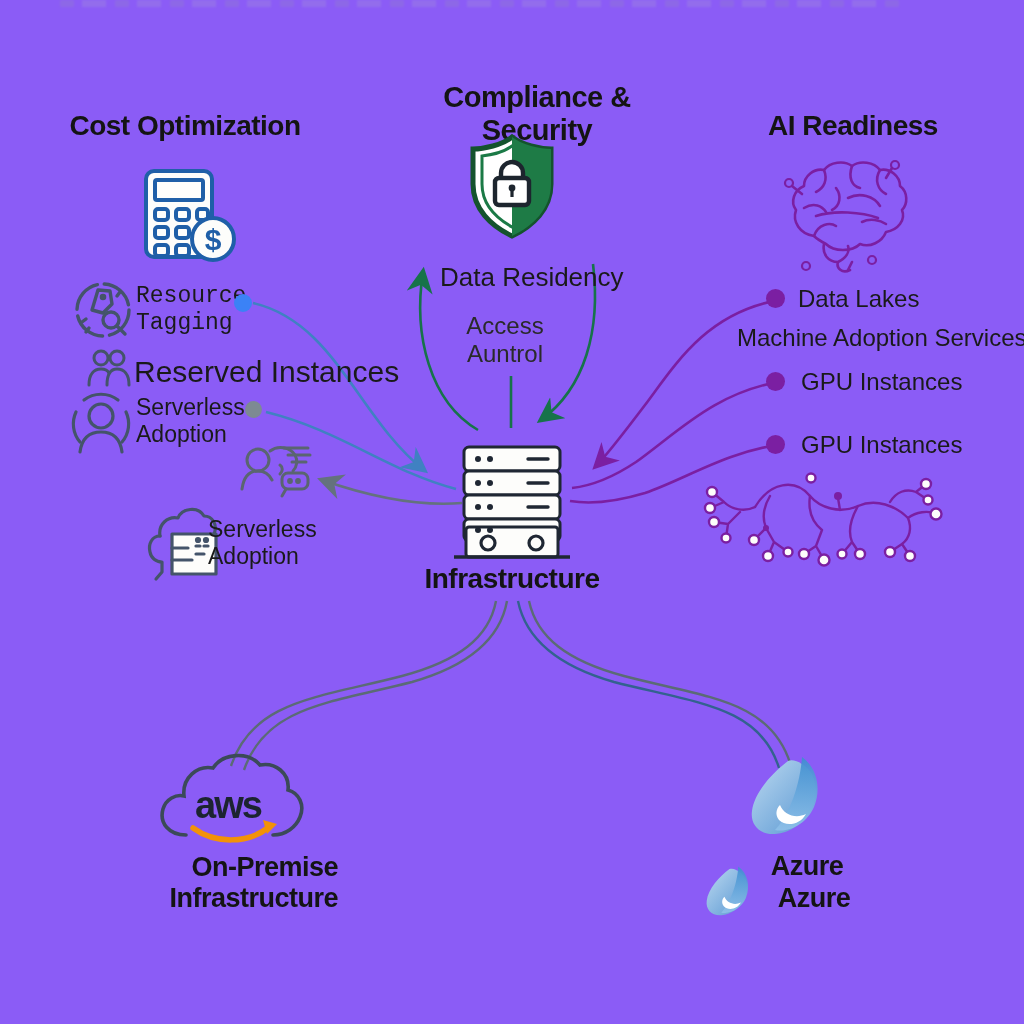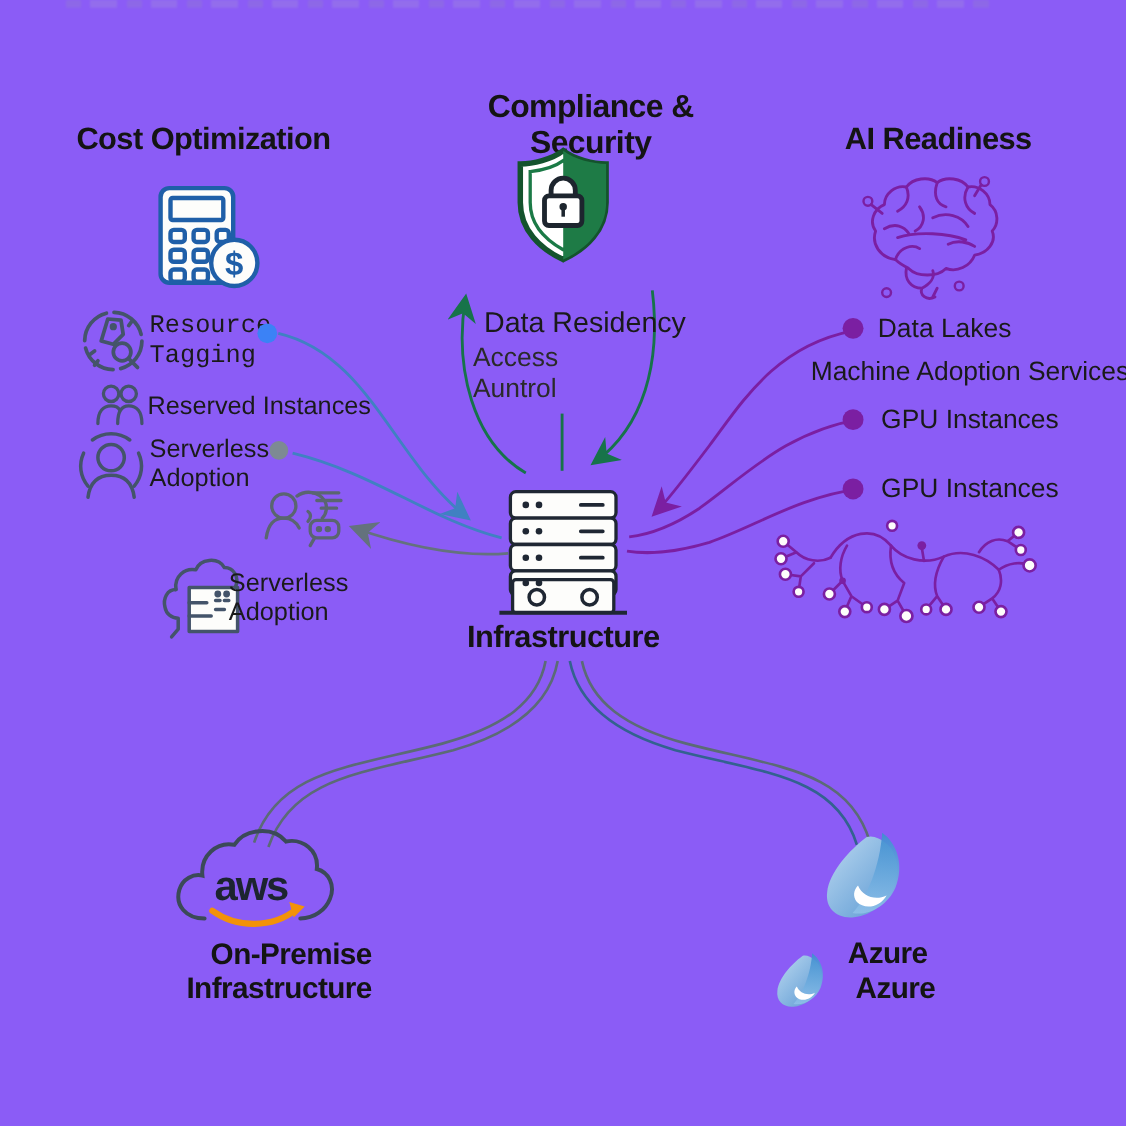--- a/index.html
+++ b/index.html
@@ -20,21 +20,21 @@
   .bullet-gray{background:var(--dot-gray);width:17px;height:17px;}
   .bullet-purple{background:var(--purple);width:19px;height:19px;}
   #top-strip{
     left:60px;top:0;width:840px;height:7px;
     background:
       repeating-linear-gradient(90deg,#9aa0a6 0 14px,transparent 14px 22px,#b9bec3 22px 46px,transparent 46px 55px);
     opacity:.18;filter:blur(1px);
   }
   svg{display:block;overflow:visible;}
   #connector-overlay{position:absolute;left:0;top:0;pointer-events:none;}
-  .center-txt{text-align:left;}
+  .center-txt{text-align:center;}
 </style>
 </head>
 <body>
 
 <div id="canvas">
 
   <div id="top-strip" class="abs"></div>
 
   <svg id="connector-overlay" width="1024" height="1024" viewBox="0 0 1024 1024">
     <defs>
@@ -116,21 +116,21 @@
   <span class="abs bullet bullet-blue" style="left:234px;top:294px;"></span>
 
   <svg class="abs" style="left:86px;top:348px;" width="46" height="40" viewBox="0 0 46 40">
     <g stroke="#44546a" stroke-width="3" fill="none" stroke-linecap="round" stroke-linejoin="round">
       <circle cx="15" cy="10" r="7"></circle>
       <circle cx="31" cy="10" r="7"></circle>
       <path d="M3 37 C3 26 8 21 15 21 C19 21 22 23 23 25"></path>
       <path d="M21 37 C21 26 25 21 31 21 C38 21 43 26 43 37"></path>
     </g>
   </svg>
-  <div class="abs lbl" style="left:134px;top:355px;font-size:23px;">Reserved Instances</div>
+  <div class="abs lbl" style="left:134px;top:355px;font-size:30px;">Reserved Instances</div>
 
   <svg class="abs" style="left:70px;top:390px;" width="62" height="66" viewBox="0 0 62 66">
     <g stroke="#44546a" stroke-width="3.2" fill="none" stroke-linecap="round">
       <path d="M14 10 A28 28 0 0 1 48 10 M56 22 A28 28 0 0 1 52 52 M10 52 A28 28 0 0 1 6 22"></path>
       <circle cx="31" cy="26" r="12"></circle>
       <path d="M10 62 C12 47 20 42 31 42 C42 42 50 47 52 62"></path>
     </g>
   </svg>
   <div class="abs lbl" style="left:136px;top:394px;font-size:23px;">Serverless
 Adoption</div>
@@ -173,21 +173,21 @@
     <path d="M48 12 C40 18 27 21 18 22 L18 50 C18 70 32 84 48 93 C64 84 78 70 78 50 L78 22 C69 21 56 18 48 12 Z" fill="none" stroke="#1b7a46" stroke-width="3"></path>
     <path d="M48 3 C38 11 20 15 9 15 L9 50 C9 75 27 92 48 102 C69 92 87 75 87 50 L87 15 C76 15 58 11 48 3 Z" fill="#1e7b46" clip-path="url(#shield-right)"></path>
     <g>
       <path d="M37 46 v-7 a11 11 0 0 1 22 0 v7" fill="#ffffff" stroke="#1d252e" stroke-width="4.4"></path>
       <rect x="31" y="44" width="34" height="27" rx="4" fill="#ffffff" stroke="#1d252e" stroke-width="4.4"></rect>
       <circle cx="48" cy="54" r="3.4" fill="#1d252e"></circle>
       <rect x="46.4" y="55" width="3.2" height="8" fill="#1d252e"></rect>
     </g>
   </svg>
 
-  <div class="abs lbl" style="left:440px;top:278px;font-size:26px;">Data Residency</div>
+  <div class="abs lbl" style="left:440px;top:262px;font-size:26px;">Data Residency</div>
   <div class="abs lbl center-txt" style="left:430px;top:312px;width:150px;font-size:24px;color:#2a2a2a;">Access
 Auntrol</div>
 
   <svg class="abs" style="left:450px;top:443px;" width="124" height="120" viewBox="0 0 124 120">
     <g stroke="#1f2733" stroke-width="3" fill="#fdfdfb" stroke-linecap="round" stroke-linejoin="round">
       <rect x="14" y="4" width="96" height="24" rx="5"></rect>
       <rect x="14" y="28" width="96" height="24" rx="5"></rect>
       <rect x="14" y="52" width="96" height="24" rx="5"></rect>
       <rect x="14" y="76" width="96" height="22" rx="5"></rect>
       <rect x="16" y="84" width="92" height="30" rx="3"></rect>

